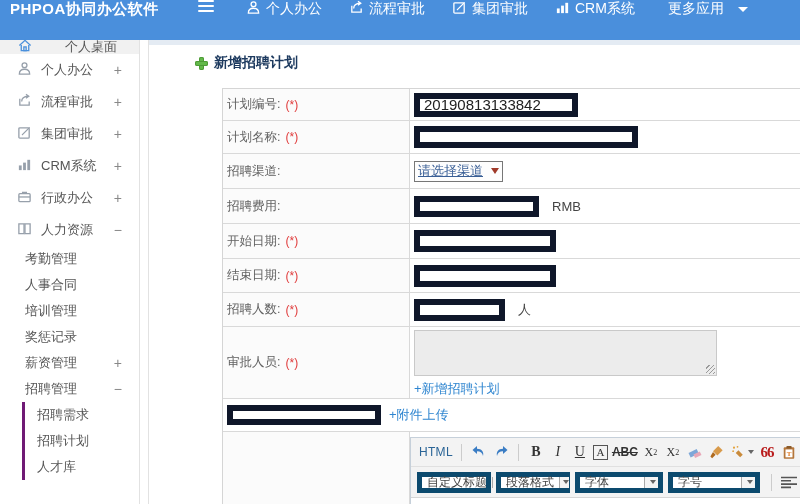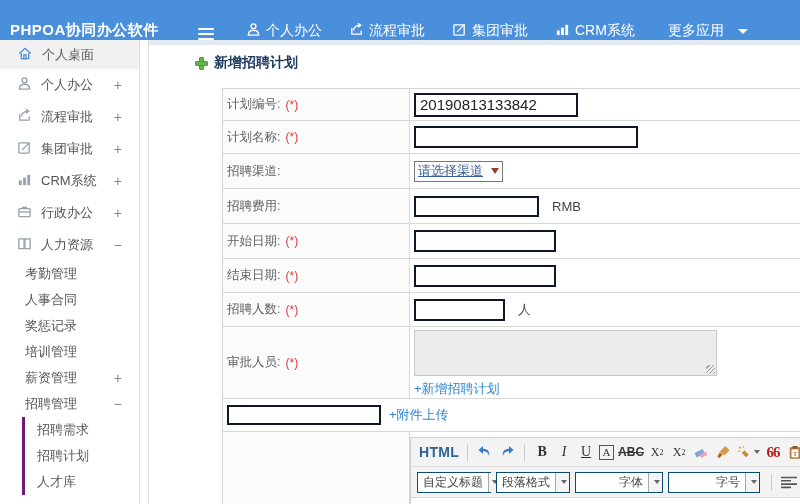--- a/index.html
+++ b/index.html
@@ -1,34 +1,34 @@
 <!DOCTYPE html>
 <html><head>
 <meta charset="utf-8">
 <style>
   * { margin:0; padding:0; box-sizing:border-box; }
   html,body { width:800px; height:504px; }
   body { font-family:"Liberation Sans","DejaVu Sans",sans-serif; background:#fff; }
   .screen { position:relative; width:800px; height:504px; overflow:hidden; background:#fff; }
 
   
-  .topbar { position:absolute; left:0; top:0; width:800px; height:40px; background:#4a8fdc; display:flex; align-items:flex-end; }
+  .topbar { position:absolute; left:0; top:0; width:800px; height:40px; background:#4a8fdc; display:flex; align-items:flex-start; }
   .logo { color:#fff; font-size:15px; font-weight:bold; padding-left:10px; width:190px; letter-spacing:.5px; }
   .hamburger { width:16px; height:12px; margin-left:8px; display:flex; flex-direction:column; justify-content:space-between; cursor:pointer; }
   .hamburger i { display:block; height:2px; background:#fff; border-radius:1px; }
   .topnav { display:flex; align-items:center; margin-left:32px; }
   .topnav-item { display:flex; align-items:center; color:#fff; font-size:14px; margin-right:27px; cursor:pointer; }
   .topnav-item svg { margin-right:5px; }
   .more { display:flex; align-items:center; color:#fff; font-size:14px; margin-left:6px; cursor:pointer; }
   .caret-down { width:0; height:0; border-left:5px solid transparent; border-right:5px solid transparent; border-top:5px solid #fff; margin-left:14px; }
 
   
   .sidebar { position:absolute; left:0; top:40px; width:140px; height:464px; background:#fff; border-right:1px solid #e2e2e2; font-size:13px; color:#555; }
   .side-item { position:relative; display:flex; align-items:center; height:32px; padding-left:17px; cursor:pointer; }
-  .side-item.first { height:29px; background:#f1f1f1; }
+  .side-item.first { height:14px; background:#f1f1f1;gap:23px; }
   .side-item svg { margin-right:9px; flex:none; }
   .expander { position:absolute; right:17px; color:#888; font-size:14px; font-weight:400; }
   .side-sub { padding-left:0; }
   .side-sub .side-item { height:26px; padding-left:25px; }
   .side-subsub { position:relative; margin-left:22px; border-left:3px solid #701a75; }
   .side-subsub .side-item { height:26px; padding-left:12px; }
 
   
   .content { position:absolute; left:148px; top:40px; width:652px; height:464px; background:#fff; border-left:1px solid #e2e2e2; overflow:hidden; }
   .topstrip { position:absolute; left:0; top:0; width:100%; height:5px; background:#e4ebf3; }
@@ -43,21 +43,21 @@
   .frow { display:flex; border-bottom:1px solid #d9d9d9; }
   .frow:last-child { border-bottom:none; }
   .fl { width:187px; flex:none; background:#fbfbfb; border-right:1px solid #d9d9d9; display:flex; align-items:center; padding-left:4px; font-size:12.5px; color:#616161; }
   .fl em { font-style:normal; color:#e03c3c; margin-left:5px; font-size:12px; }
   .fv { flex:1; display:flex; align-items:center; padding-left:4px; font-size:13px; color:#444; background:#fff; }
   .r1{height:32px}.r2{height:33px}.r3{height:35px}.r4{height:35px}.r5{height:35px}.r6{height:34px}.r7{height:34px}
   .r8{height:72px}.r9{height:33px}.r10{height:110px}
   .r8 .fl { align-items:center; }
   .r8 .fv { flex-direction:column; align-items:flex-start; justify-content:flex-start; padding-top:3px; }
 
-  .tin { border:2px solid #0f172a; background:#fff; height:22px; font-size:14px; color:#222; padding:0 4px; font-family:"Liberation Sans",sans-serif; }
+  .tin { border:6px solid #0f172a; background:#fff; height:22px; font-size:14px; color:#222; padding:0 4px; font-family:"Liberation Sans",sans-serif; }
   .in-planno { width:164px; height:24px; font-size:15px; }
   .in-planname { width:224px; }
   .in-fee { width:125px; height:21px; }
   .in-date { width:142px; }
   .in-count { width:91px; }
   .in-attach { width:154px; height:20px; }
   .suffix { margin-left:13px; color:#444; font-size:13px; }
 
   .fake-select { display:flex; align-items:center; justify-content:space-between; width:89px; height:21px; border:1px solid #777; background:#fdfdfd; padding:0 3px; cursor:pointer; }
   .fake-select span { font-size:13px; color:#3a5f96; text-decoration:underline; }
@@ -71,29 +71,29 @@
   .r9 .blue-link { margin-left:8px; }
 
   
   .r10 .fv { align-items:flex-start; padding:5px 0 0 0; }
   .editor { width:100%; border:1px solid #c6d0da; border-right:none; background:#fff; }
   .tb { display:flex; align-items:center; background:#f3f3f3; padding:3px 6px; white-space:nowrap; }
   .tb1 { border-bottom:1px solid #e0e0e0; height:29px; }
   .tb2 { height:31px; border-bottom:1px solid #d6d6d6; }
   .tbtn { display:inline-flex; align-items:center; justify-content:center; min-width:18px; height:20px; margin:0 2px; color:#333; cursor:pointer; font-family:"Liberation Serif",serif; font-size:14px; }
   .tsep { width:1px; height:17px; background:#ccc; margin:0 6px; }
-  .html-badge { font-family:"Liberation Sans",sans-serif; font-size:14px; font-weight:bold; color:#2a6496; letter-spacing:.3px; }
+  .html-badge { font-family:"Liberation Sans",sans-serif; font-size:12px; font-weight:normal; color:#2a6496; letter-spacing:.3px; }
   .b-bold { font-weight:bold; } .b-italic { font-style:italic; } .b-under { text-decoration:underline; }
   .b-boxa { border:1px solid #555; font-size:11px; padding:0 2px; height:15px; min-width:15px; }
   .b-strike { font-size:12px; font-weight:bold; text-decoration:line-through; font-family:Liberation Sans, sans-serif; }
   .supsub { font-size:12px; } .supsub sup,.supsub sub { font-size:8px; }
   .b-quote { font-weight:bold; font-size:15px; letter-spacing:-1px; color:#b91c1c; }
   .mini-caret { width:0; height:0; border-left:3px solid transparent; border-right:3px solid transparent; border-top:4px solid #666; margin-left:3px; }
   .b-fontcolor { display:flex; flex-direction:column; align-items:center; line-height:11px; }
-  .combo { display:flex; align-items:center; height:21px; border:1px solid #0c4a6e; background:#fff; margin-right:5px; cursor:pointer;text-align:right; }
+  .combo { display:flex; align-items:center; height:21px; border:5px solid #0c4a6e; background:#fff; margin-right:5px; cursor:pointer; }
   .combo .ctext { font-size:12px; color:#444; padding:0 5px; font-family:"Liberation Sans",sans-serif; }
   .combo .cbtn { width:14px; height:100%; border-left:1px solid #a9a9a9; display:flex; align-items:center; justify-content:center; background:#f4f4f4; }
   .c1{width:74px}.c2{width:74px}.c3{width:88px}.c4{width:92px}
   .combo .ctext { flex:1; }
   .edit-area { height:60px; background:#fff; }
 </style>
 </head>
 <body>
 
 <div class="screen">
@@ -205,24 +205,24 @@
     </div>
 
     <div class="side-sub">
       <div class="side-item">
           <span>考勤管理</span>
         </div>
       <div class="side-item">
           <span>人事合同</span>
         </div>
       <div class="side-item">
+          <span>培训管理</span>
+        </div>
+      <div class="side-item">
           <span>奖惩记录</span>
-        </div>
-      <div class="side-item">
-          <span>培训管理</span>
         </div>
       <div class="side-item">
         <span>薪资管理</span>
         <span class="expander">+</span>
       </div>
       <div class="side-item">
         <span>招聘管理</span>
         <span class="expander">−</span>
       </div>
       <div class="side-subsub">

